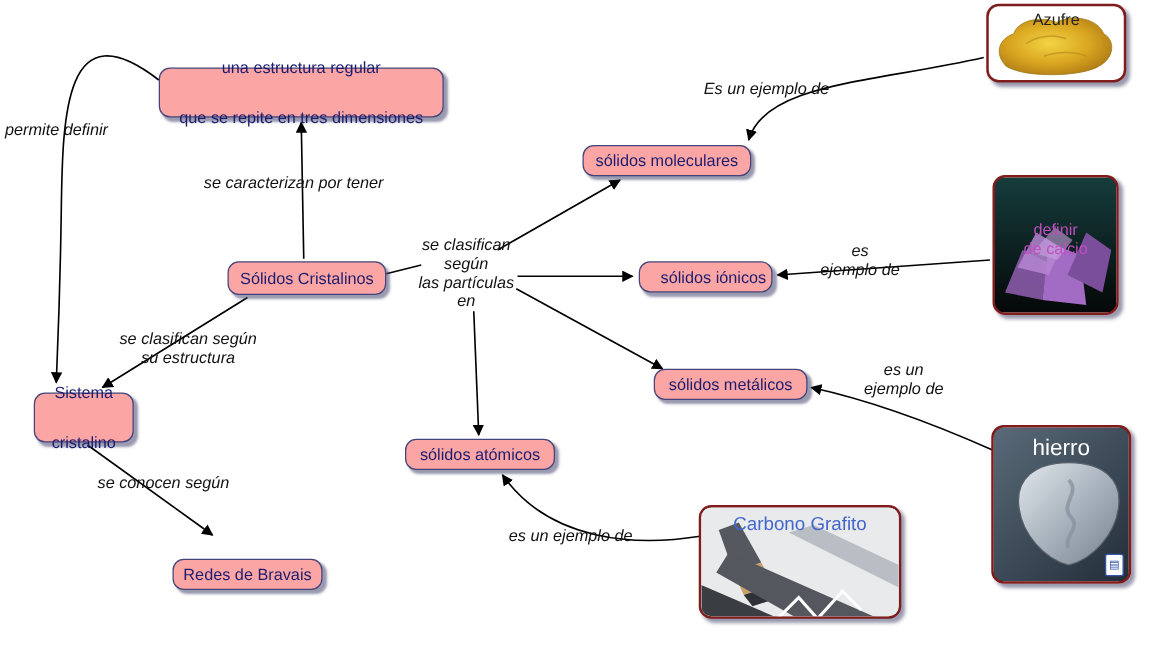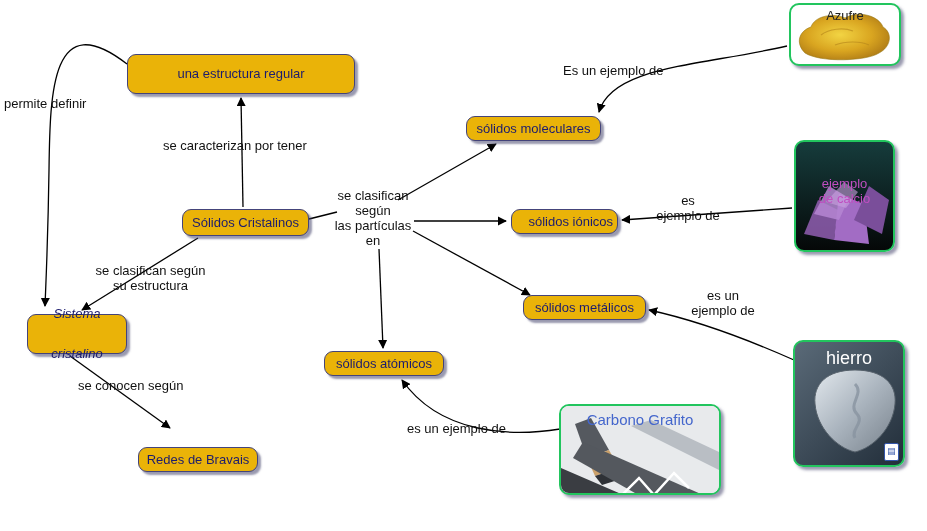--- a/index.html
+++ b/index.html
@@ -12,21 +12,21 @@
     font-family: "Liberation Sans", sans-serif;
   }
   #arrows {
     position: absolute;
     left: 0; top: 0;
     width: 927px; height: 531px;
     z-index: 1;
   }
   .node {
     position: absolute;
-    background: #eab308;
+    background: #fca5a5;
     border: 1px solid #44447a;
     border-radius: 9px;
     color: #1c1c6e;
     font-size: 13px;
     line-height: 16px;
     display: flex;
     flex-direction: column;
     align-items: center;
     justify-content: center;
     text-align: center;
@@ -37,24 +37,25 @@
     gap: 24px;
   }
   .linklabel {
     position: absolute;
     color: #111111;
     font-size: 13px;
     line-height: 15px;
     text-align: center;
     z-index: 2;
     white-space: nowrap;
+    font-style: italic;
   }
   .imgcard {
     position: absolute;
-    border: 2px solid #22c55e;
+    border: 2px solid #7f1d1d;
     border-radius: 10px;
     box-shadow: 3px 3px 3px rgba(70,70,110,0.55);
     overflow: hidden;
     background: #ffffff;
     z-index: 3;
     box-sizing: border-box;
   }
   .imgcard svg { position: absolute; left: 0; top: 0; }
   .img-caption {
     position: absolute;
@@ -101,20 +102,21 @@
     <path d="M198,238 L82,310" fill="none" stroke="#000" stroke-width="1.3" marker-end="url(#arrow)"></path>
     <path d="M70,356 L170,428" fill="none" stroke="#000" stroke-width="1.3" marker-end="url(#arrow)"></path>
     <path d="M787,46 C700,66 612,66 599,112" fill="none" stroke="#000" stroke-width="1.3" marker-end="url(#arrow)"></path>
     <path d="M792,208 L622,220" fill="none" stroke="#000" stroke-width="1.3" marker-end="url(#arrow)"></path>
     <path d="M794,360 C740,336 695,320 649,310" fill="none" stroke="#000" stroke-width="1.3" marker-end="url(#arrow)"></path>
     <path d="M560,429 C510,437 440,434 402,380" fill="none" stroke="#000" stroke-width="1.3" marker-end="url(#arrow)"></path>
   </svg>
 
   <div class="node" style="left:127px; top:54px; width:228px; height:40px;">
     <span>una estructura regular</span>
+    <span>que se repite en tres dimensiones</span>
   </div>
 
   <div class="node" style="left:182px; top:209px; width:127px; height:27px;">
     <span>Sólidos Cristalinos</span>
   </div>
 
   <div class="node" style="left:466px; top:116px; width:135px; height:25px;">
     <span>sólidos moleculares</span>
   </div>
 
@@ -123,21 +125,21 @@
   </div>
 
   <div class="node" style="left:523px; top:295px; width:123px; height:25px;">
     <span>sólidos metálicos</span>
   </div>
 
   <div class="node" style="left:324px; top:351px; width:120px; height:25px;">
     <span>sólidos atómicos</span>
   </div>
 
-  <div class="node" style="left:27px; top:314px; width:100px; height:40px;font-style:italic;">
+  <div class="node" style="left:27px; top:314px; width:80px; height:40px;">
     <span>Sistema</span>
     <span>cristalino</span>
   </div>
 
   <div class="node" style="left:138px; top:431px; width:120px; height:25px;margin-top:16px;">
     <span>Redes de Bravais</span>
   </div>
 
   <div class="linklabel" style="left:4px; top:96px;">permite definir</div>
 
@@ -188,21 +190,21 @@
 
   <div class="imgcard" style="left:794px; top:140px; width:101px; height:112px; background:linear-gradient(#163c3c,#050808);">
     <svg width="97" height="108" viewBox="0 0 97 108">
       <polygon points="8,92 22,58 42,68 38,98" fill="#8a5aa8" opacity="0.9"></polygon>
       <polygon points="38,98 43,52 68,62 73,102" fill="#a26cc4"></polygon>
       <polygon points="58,78 73,44 93,58 86,92" fill="#7a4e9a"></polygon>
       <polygon points="18,72 33,44 53,56 43,78" fill="#b586d2" opacity="0.85"></polygon>
       <polygon points="30,60 48,40 62,50 50,66" fill="#c9a0e0" opacity="0.6"></polygon>
     </svg>
     <div class="img-caption fluoruro-caption">
-      <div>ejemplo</div>
+      <div>definir</div>
       <div>de calcio</div>
     </div>
   </div>
 
   <div class="imgcard" style="left:793px; top:340px; width:112px; height:127px; background:linear-gradient(135deg,#5a6a78,#222e3a);">
     <svg width="120" height="123" viewBox="0 0 120 123">
       <defs>
         <linearGradient id="g-iron" x1="0" y1="0" x2="1" y2="1">
           <stop offset="0%" stop-color="#e2e8ed"></stop>
           <stop offset="50%" stop-color="#aab4be"></stop>

